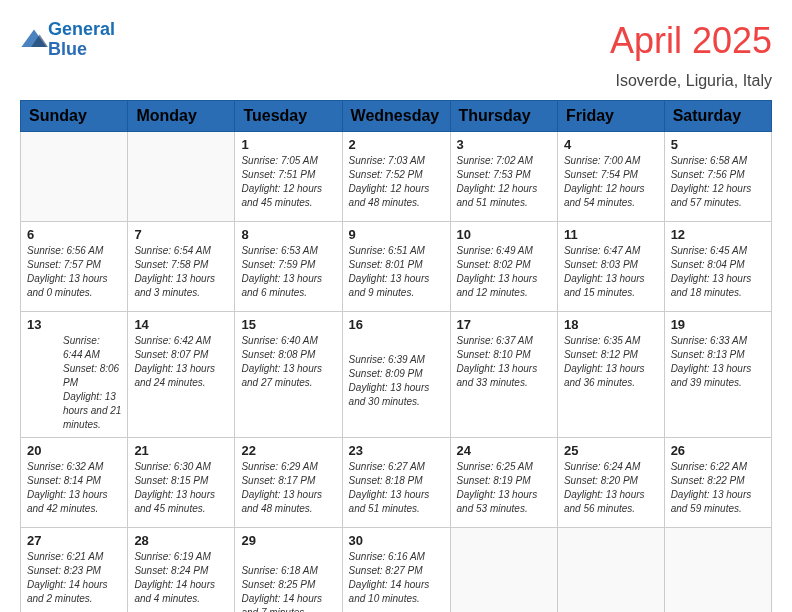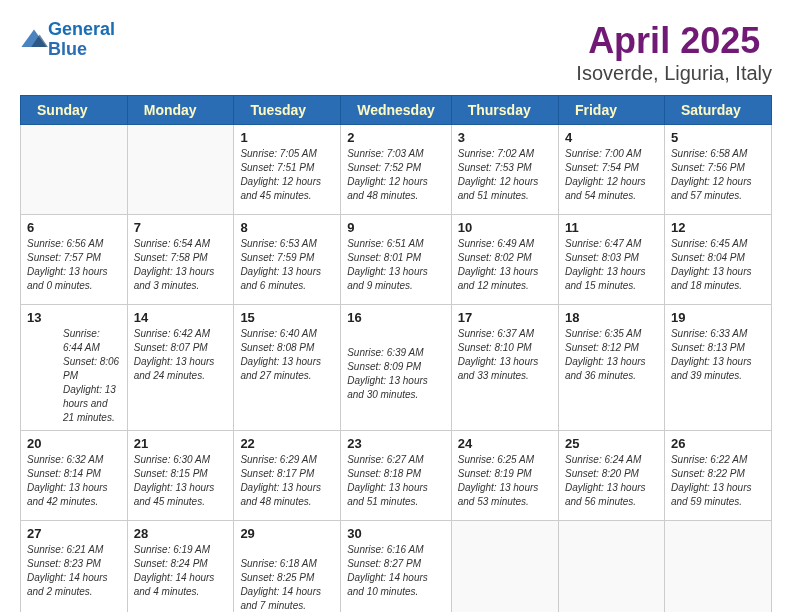--- a/index.html
+++ b/index.html
@@ -31,39 +31,39 @@
     }
     .logo-icon {
       width: 28px;
       height: 28px;
     }
     .title-block {
       text-align: right;
     }
     .title-block .month-year {
       font-size: 36px;
-      font-weight: bold;
-      color: #701a75;
-      text-align: center;
+      font-weight: normal;
+      color: #ef4444;
     }
     .title-block .location {
-      font-size: 20px;
+      font-size: 16px;
       color: #444;
+      margin-top: 10px;
     }
     .calendar {
       width: 100%;
       border-collapse: collapse;
       border: 1px solid #ccc;
     }
     .calendar th {
       background-color: #2a6db5;
-      color: #fef9c3;
+      color: #000000;
       text-align: left;
-      padding: 6px 16px;
-      font-size: 14px;
+      padding: 6px 8px;
+      font-size: 16px;
       border: 1px solid #1a5a9a;
     }
     .calendar td {
       vertical-align: top;
       border: 1px solid #ccc;
       padding: 5px 6px;
       width: 108px;
       min-height: 80px;
       font-size: 10.5px;
       color: #222;

